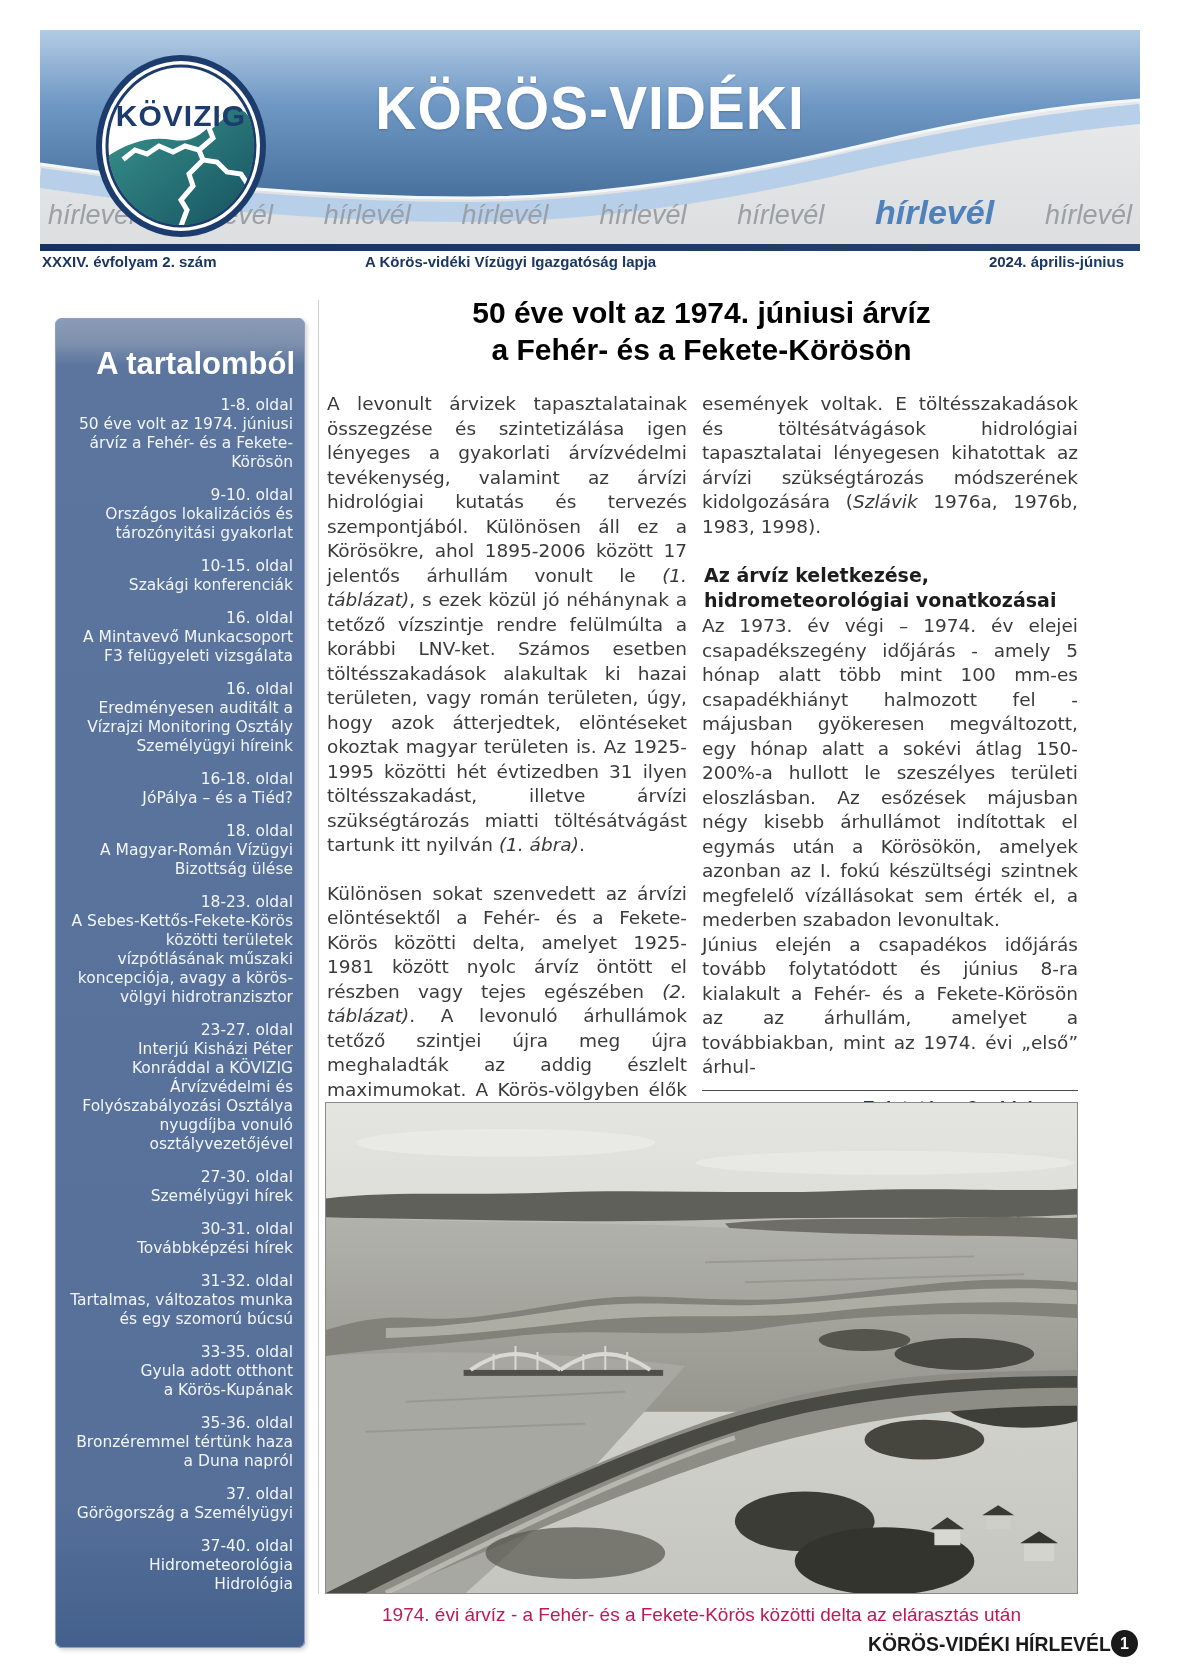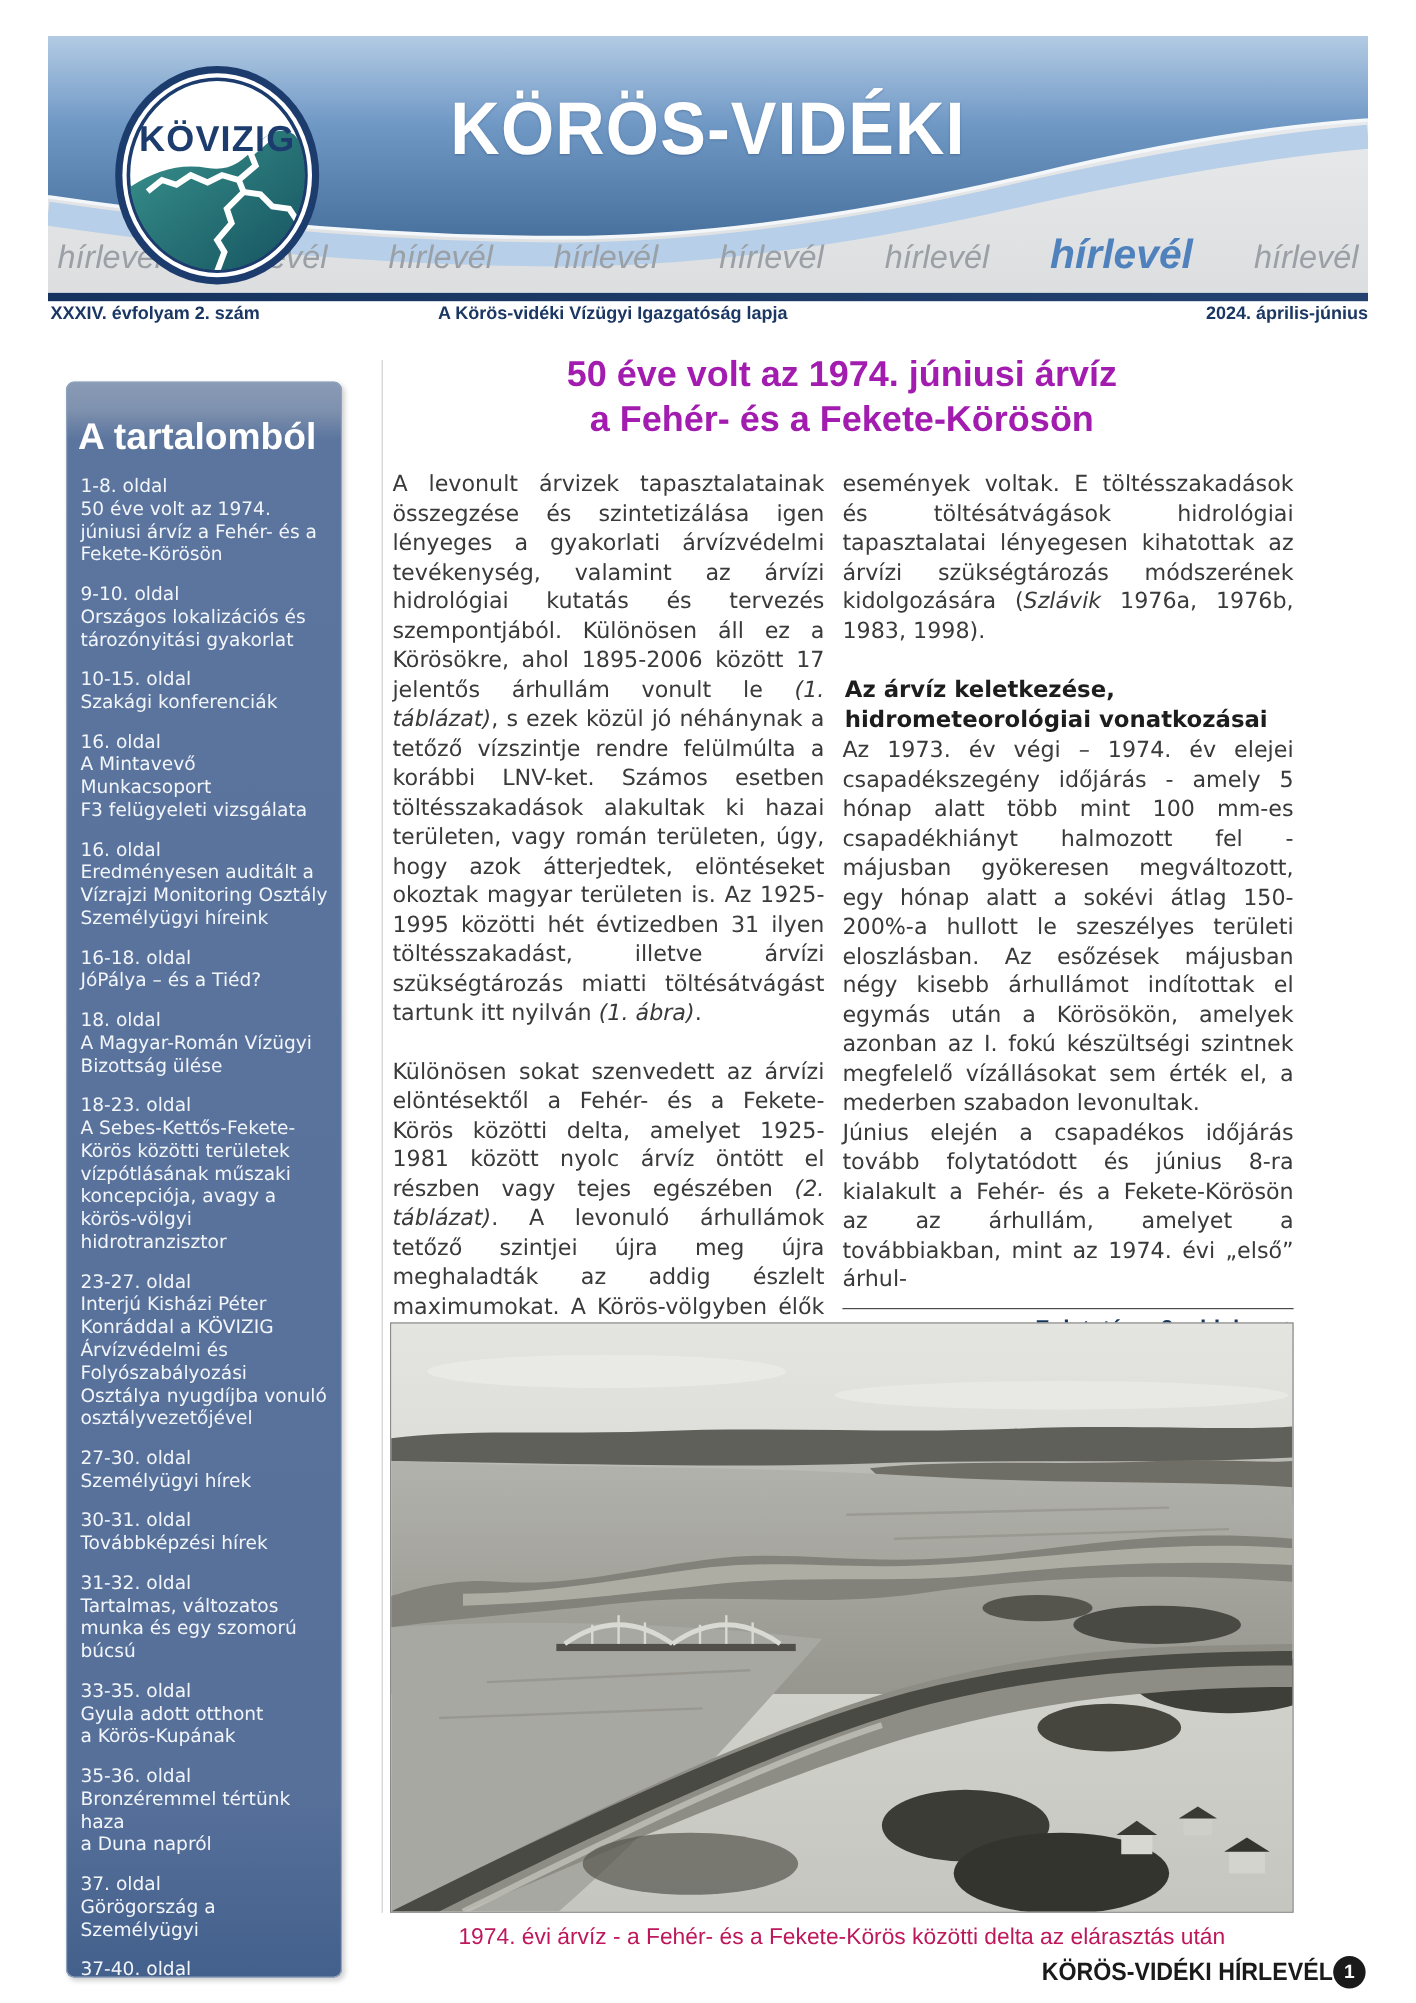--- a/index.html
+++ b/index.html
@@ -22,37 +22,37 @@
   }
   .hirlevel-row span{color:#9aa0a6;font-style:italic;font-size:27px;font-family:"Liberation Sans",sans-serif;}
   .hirlevel-row span.hl{color:#4f81bd;font-weight:bold;font-size:34px;}
   .logo{position:absolute;left:55px;top:24px;width:172px;height:184px;z-index:2;}
   .navy-bar{position:absolute;left:40px;top:244px;width:1100px;height:7px;background:linear-gradient(90deg,#16335f,#24426f);}
   
   .masthead{position:absolute;left:40px;top:253px;width:1100px;height:28px;
     color:#1b3763;font-weight:bold;font-size:15px;font-family:"Liberation Sans",sans-serif;}
   .masthead .issue{position:absolute;left:2px;top:0;}
   .masthead .publisher{position:absolute;left:325px;top:0;}
-  .masthead .period{position:absolute;right:0;top:0;text-align:right;}
+  .masthead .period{position:absolute;right:16px;top:0;text-align:right;}
   
   .sidebar{
-    position:absolute;left:55px;top:318px;width:230px;height:1330px;border-radius:7px;
+    position:absolute;left:55px;top:318px;width:250px;height:1330px;border-radius:7px;
     background:linear-gradient(180deg,#8a9bb6 0px,#7e91ae 24px,#5b759e 48px,#56709a 1180px,#43608c 1330px);
     box-shadow:inset 0 0 0 1px #8fa2bc, 2px 2px 4px rgba(0,0,0,.18);
-    overflow:hidden;color:#f2f5fa;text-align:left;box-sizing:border-box;padding:6px 10px;
+    overflow:hidden;color:#f2f5fa;text-align:right;box-sizing:border-box;padding:6px 10px;
   }
   .sidebar-title{margin:22px 0 6px;font-size:31px;font-weight:bold;color:#ffffff;font-family:"Liberation Sans",sans-serif;}
   .toc-item{margin:14px 2px 0;font-size:15.5px;line-height:19px;white-space:pre-line;}
   .toc-pages{white-space:pre-line;}
   .toc-title{white-space:pre-line;}
   
   .vline{position:absolute;left:318px;top:300px;width:1px;height:1294px;background:#cfcfcf;}
   .article-title{
     position:absolute;left:325px;top:294px;width:753px;text-align:center;
-    color:#a21caf;font-size:30px;line-height:37px;font-weight:bold;
+    color:#000000;font-size:30px;line-height:37px;font-weight:bold;
     font-family:"Liberation Sans",sans-serif;
   }
   .col{position:absolute;top:392px;font-size:18.5px;line-height:24.5px;color:#3a3a3a;text-align:justify;}
   .col1{left:327px;width:360px;}
   .col2{left:702px;width:376px;}
   .art-p{margin:0 0 24px;}
   .art-p.tight{margin:0;}
   .art-p i{font-style:italic;}
   .art-heading{margin:0 2px 2px;font-weight:bold;color:#1d1d1d;font-size:19px;text-align:left;font-family:"DejaVu Sans",sans-serif;}
   .cont-rule{border:none;border-top:1.5px solid #4a4a4a;margin:10px 0 4px;}

